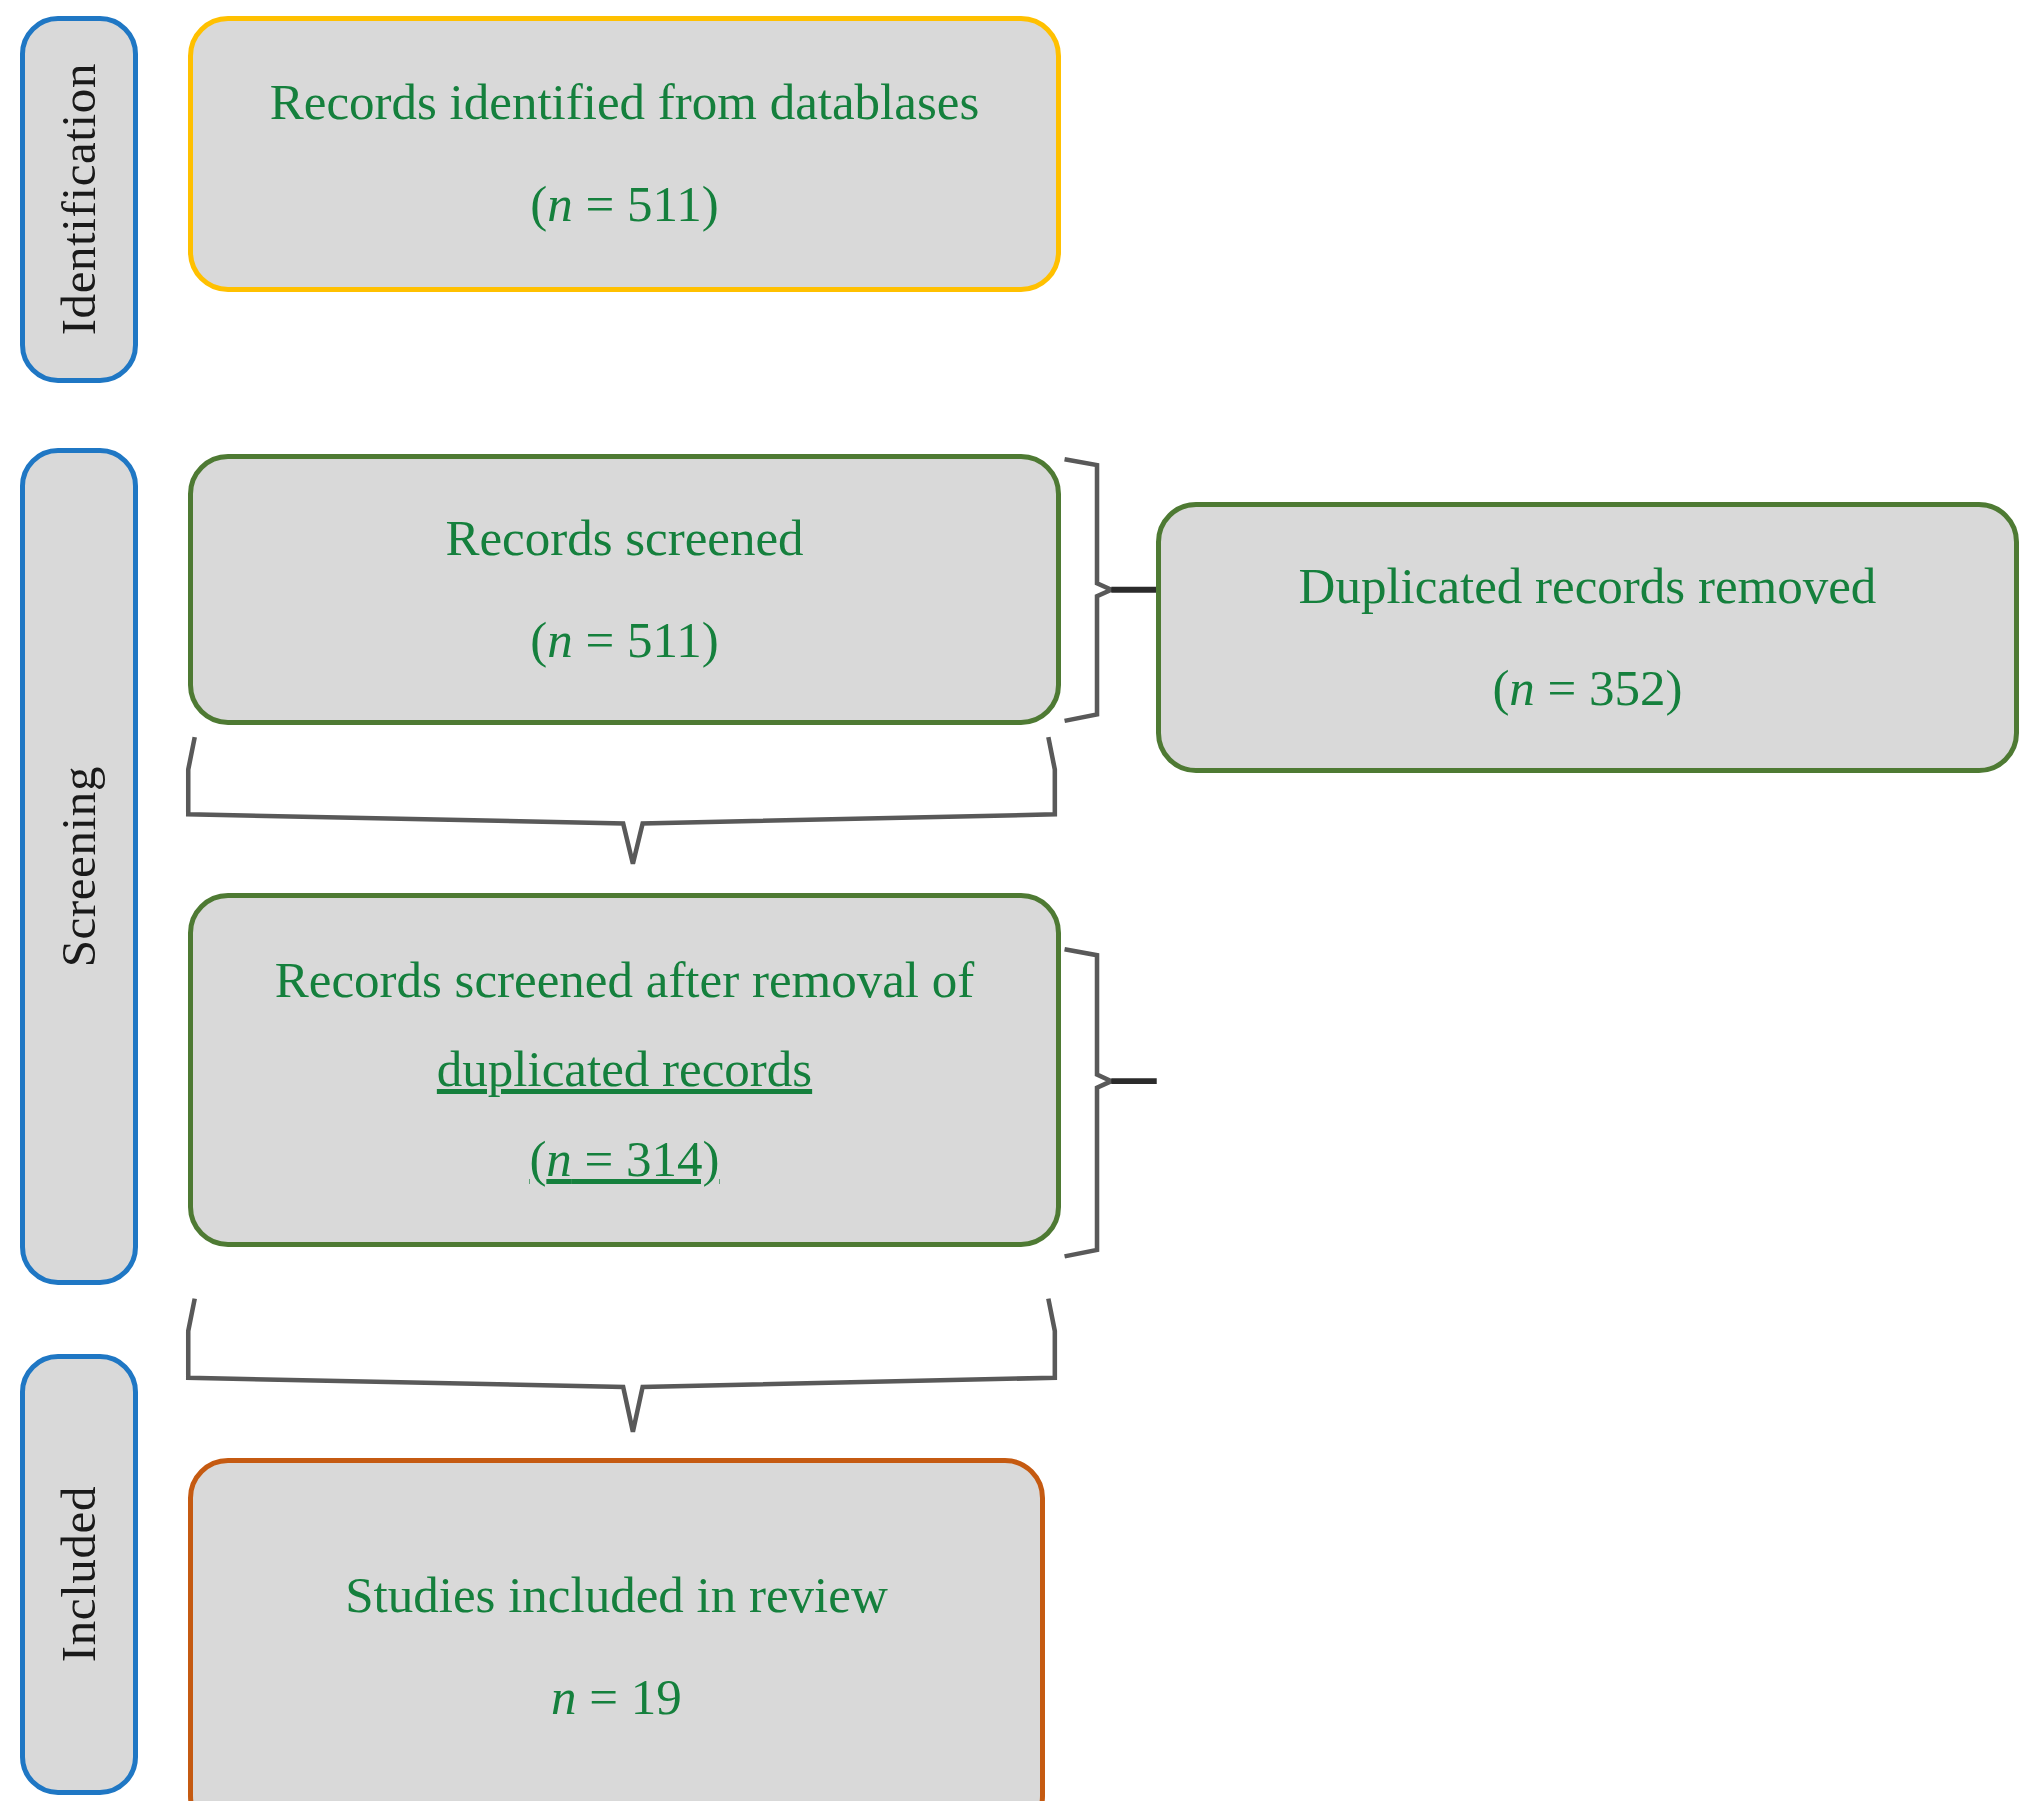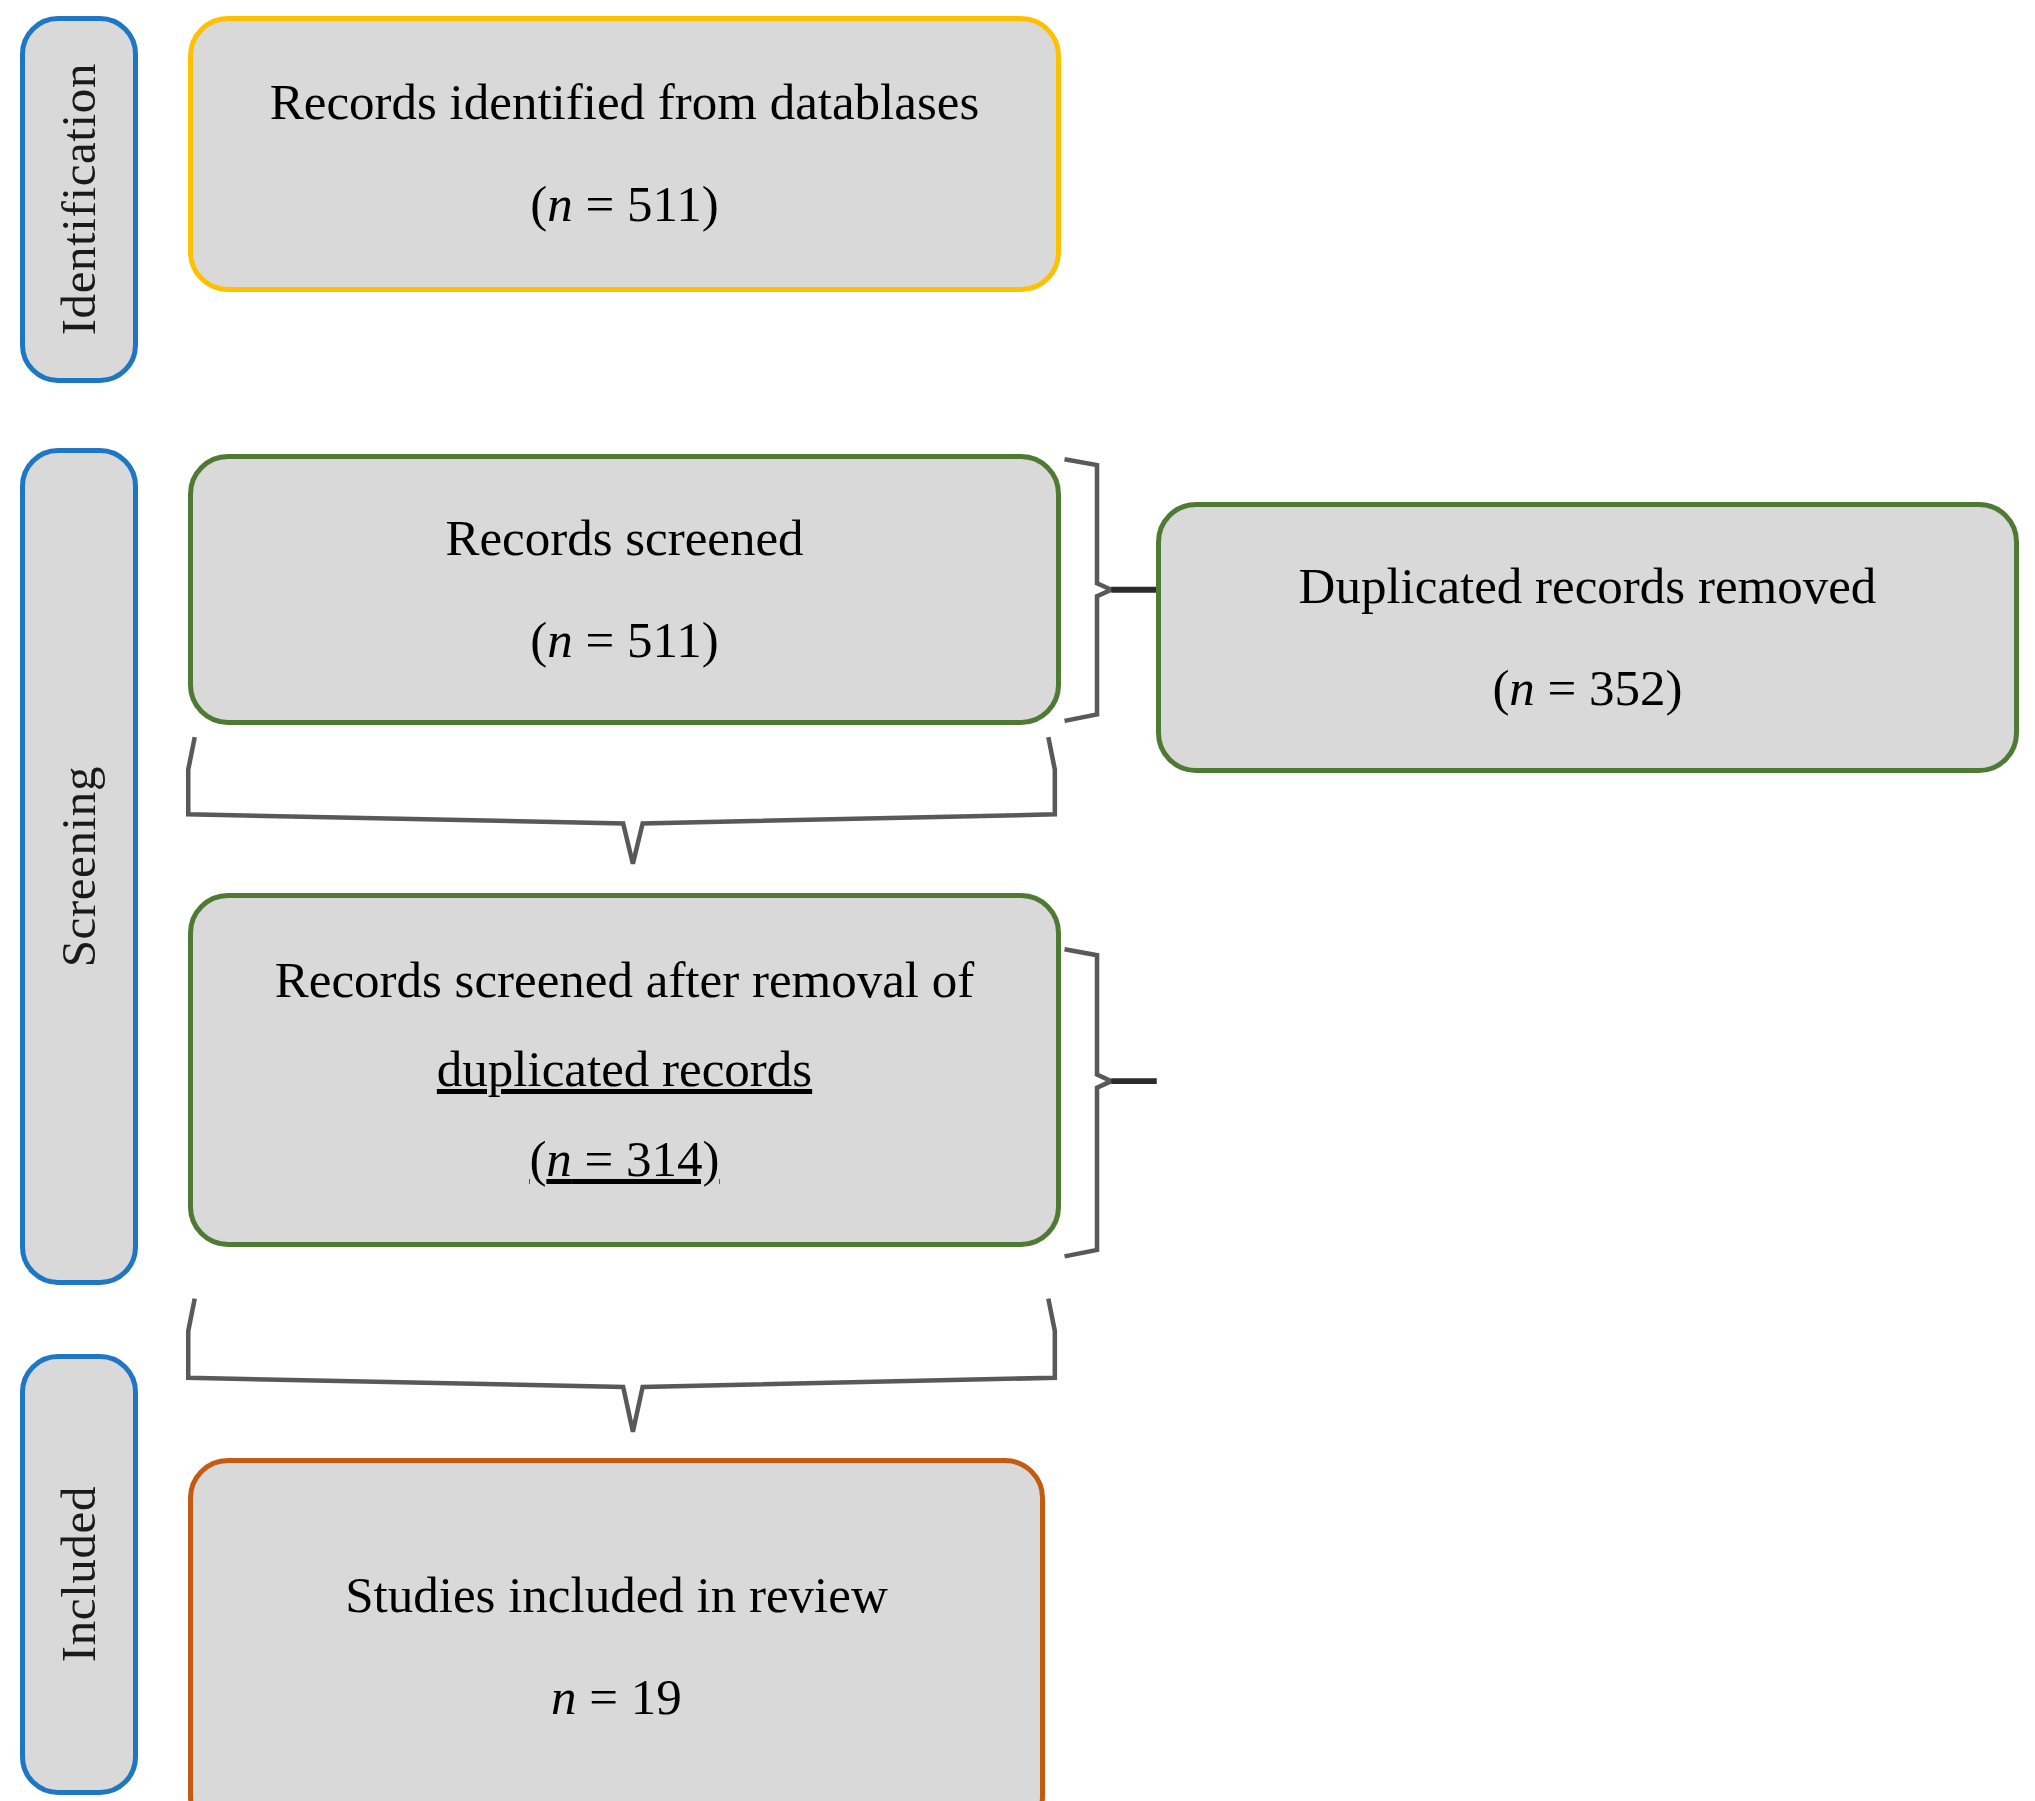--- a/index.html
+++ b/index.html
@@ -48,21 +48,21 @@
     display: flex;
     flex-direction: column;
     align-items: center;
     justify-content: center;
     text-align: center;
     padding: 15.6px 39px;
   }
   .node .line {
     font-size: 51px;
     line-height: 1.05;
-    color: #000000;
+    color: #15803d;
     margin: 0;
     white-space: nowrap;
   }
   .node .line + .line {
     margin-top: 48px;
   }
   .node .line.tight + .line.tight {
     margin-top: 36px;
     text-decoration: underline;
   }

